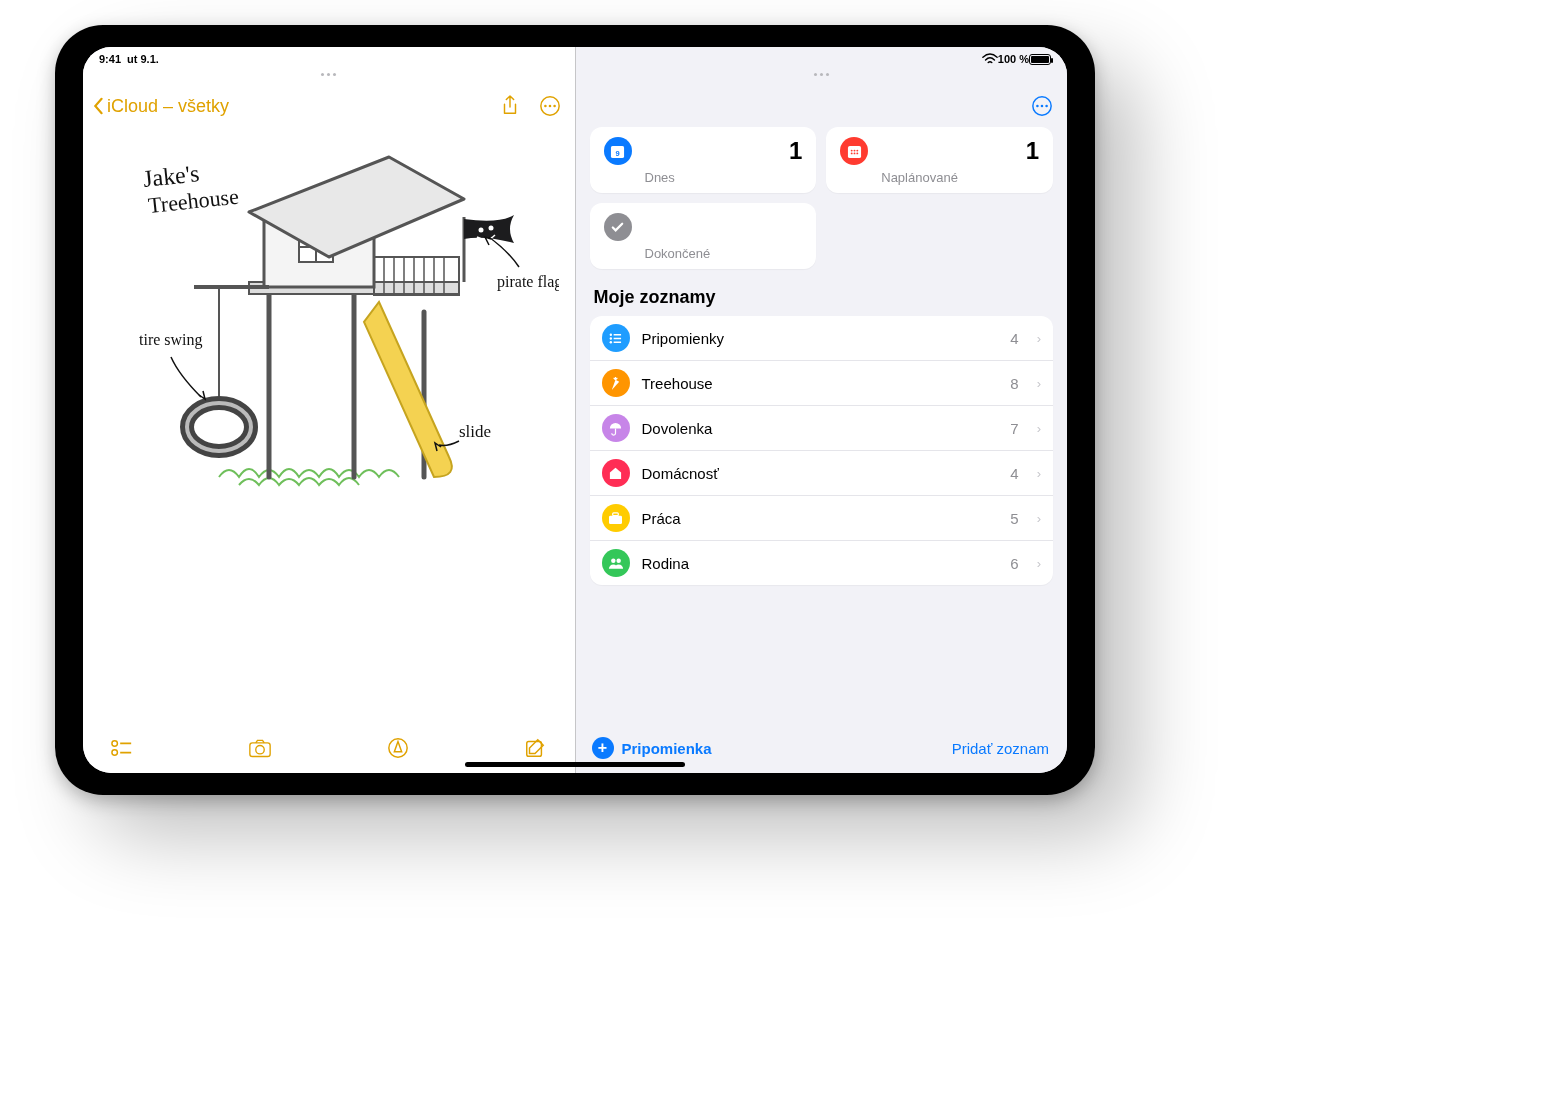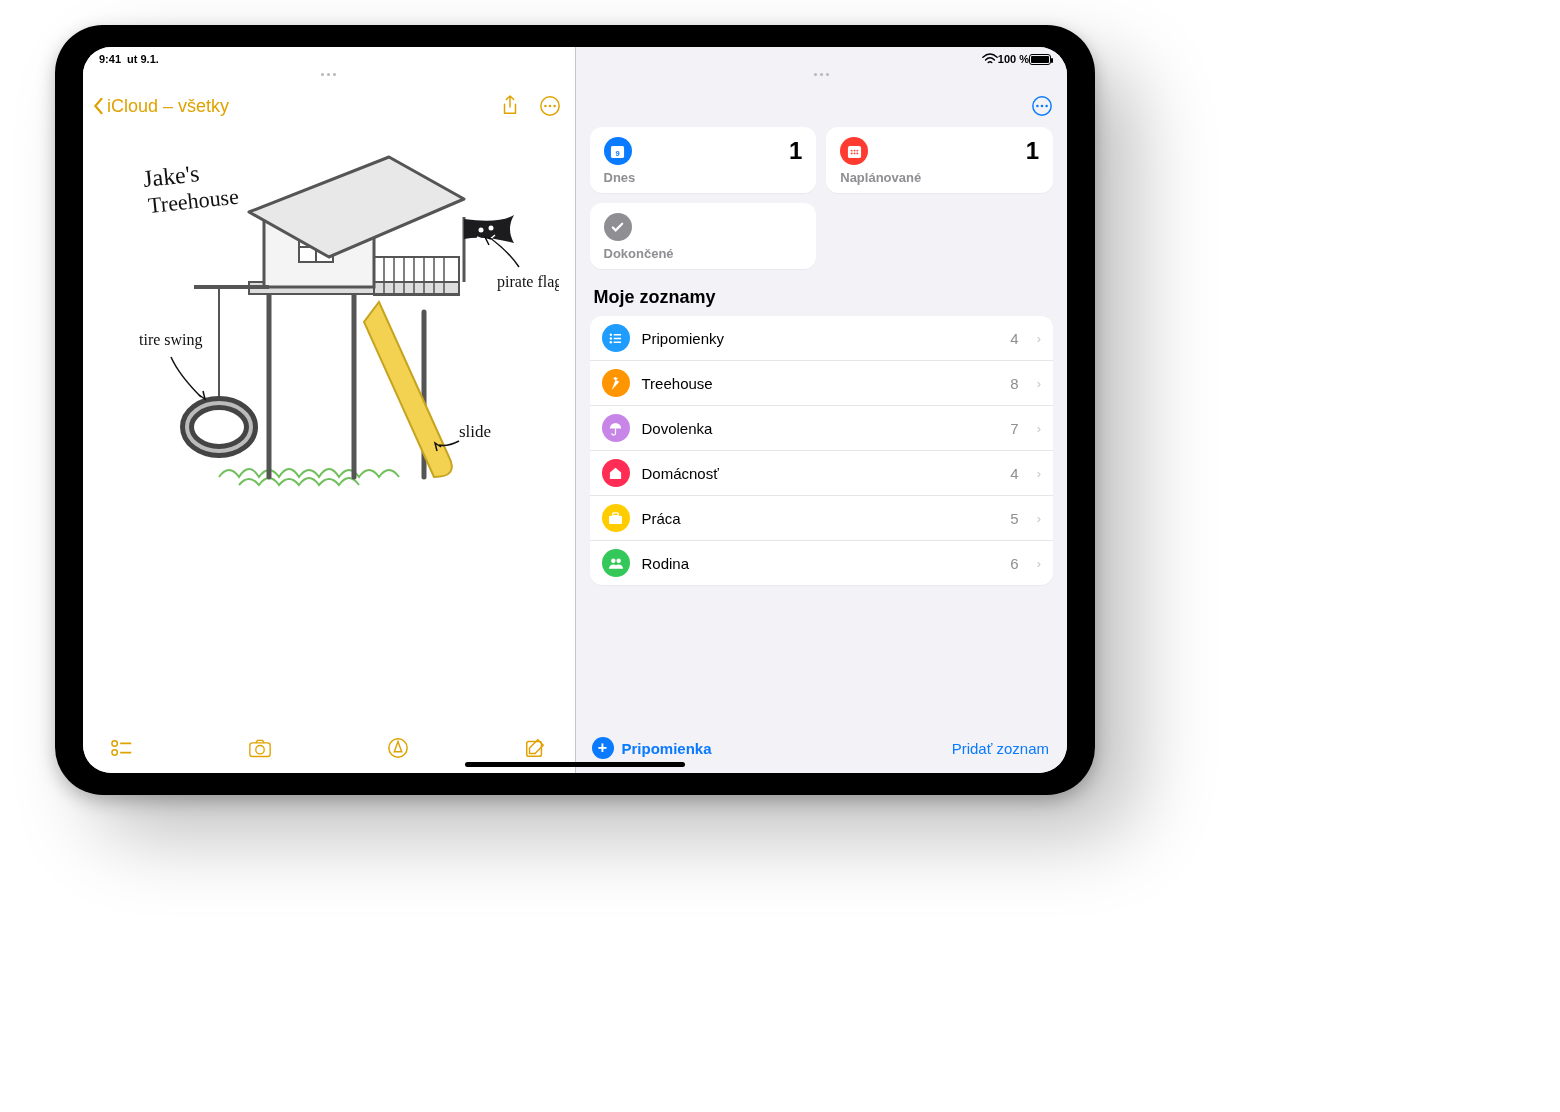--- a/index.html
+++ b/index.html
@@ -86,21 +86,21 @@
     padding: 8px 14px 0 14px;
   }
   .tile {
     background:#fff; border-radius:12px; padding:10px 14px 8px 14px;
     box-shadow: 0 1px 1px rgba(0,0,0,.04);
     min-height: 66px;
     display:flex; flex-direction:column; justify-content:space-between;
   }
   .tile .row1 { display:flex; align-items:center; justify-content:space-between; }
   .tile .count { font-size:24px; font-weight:700; color:#000; }
-  .tile .label { font-size:13px; color:#8e8e93; font-weight:700; }
+  .tile .label { font-size:13px; color:#8e8e93; font-weight:400;margin-left:41px; }
   .circle {
     width:28px; height:28px; border-radius:50%; display:flex; align-items:center; justify-content:center; color:#fff;
   }
   .c-blue{background:#0a7aff}.c-red{background:#ff3b30}.c-black{background:#1c1c1e}.c-orange{background:#ff9500}.c-grey{background:#8e8e93}
   .c-green{background:#34c759}.c-yellow{background:#ffcc00}.c-purple{background:#c785e8}.c-pink{background:#ff2d55}
   .c-bluel{background:#1f9dff}
 
   .section-title { font-size:18px; font-weight:700; padding:18px 18px 6px 18px; color:#000; }
   .list {
     margin: 2px 14px 0 14px; background:#fff; border-radius:12px; overflow:hidden;

